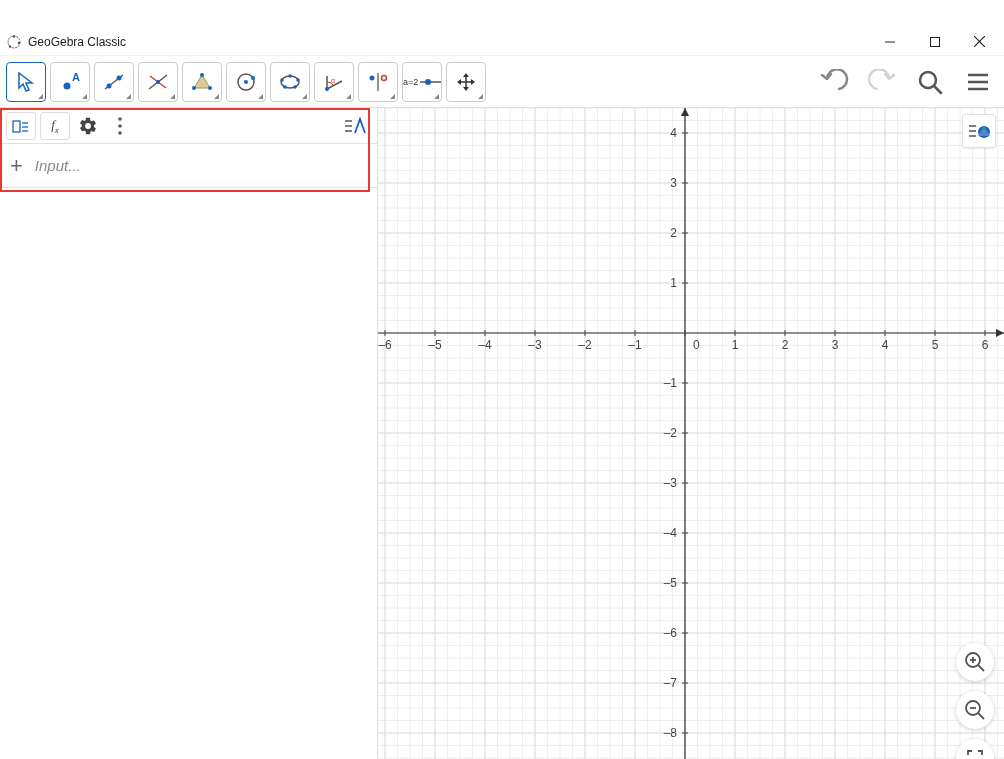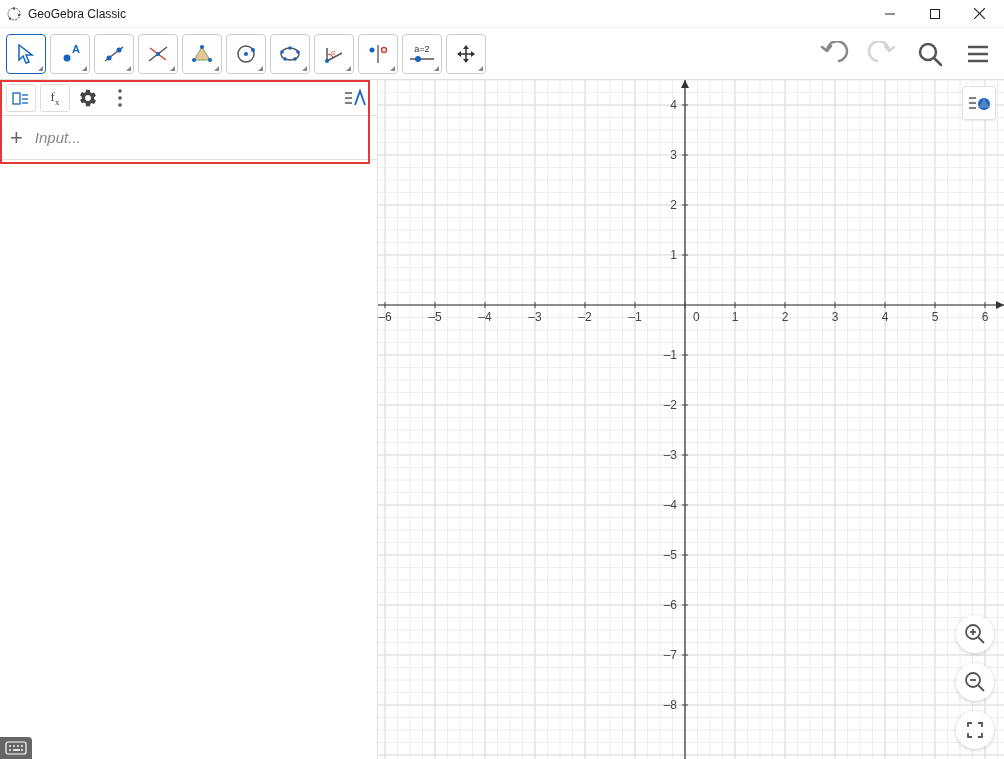--- a/index.html
+++ b/index.html
@@ -1,17 +1,17 @@
 <!DOCTYPE html>
 <html><head>
 <meta charset="utf-8">
 <style>
   * { box-sizing: border-box; }
   html, body { margin:0; padding:0; width:1004px; height:759px; font-family:Arial,Helvetica,sans-serif; font-size:13px; color:#222; background:#fff; overflow:hidden;}
-  .titlebar { height:28px; display:flex; align-items:center; justify-content:space-between; padding:0 2px 0 6px; border-bottom:1px solid #f2f2f2;}
+  .titlebar { height:28px; display:flex; align-items:center; justify-content:space-between; padding:0 2px 0 6px; border-bottom:1px solid #f2f2f2;margin-top:28px;}
   .titlebar .left { display:flex; align-items:center; gap:6px; }
   .titlebar .left .icon { display:inline-block; width:16px; height:16px;}
   .titlebar .title { font-size:12px; }
   .winbtns { display:flex; }
   .winbtn { width:45px; height:28px; display:flex; align-items:center; justify-content:center; color:#222;}
   
   .toolbar-row { height:52px; display:flex; align-items:center; justify-content:space-between; padding:4px 6px 4px 6px; border-bottom:1px solid #e0e0e0; }
   .tools { display:flex; gap:4px; }
   .toolbtn { width:40px; height:40px; border:1px solid #ccc; border-radius:4px; display:flex; align-items:center; justify-content:center; background:#fff; position:relative;}
   .toolbtn.selected { border-color:#1565C0; }
@@ -150,21 +150,21 @@
       <span class="corner"></span>
     </div>
     <div class="toolbtn">
       <svg width="24" height="24">
           <line x1="12" y1="3" x2="12" y2="21" stroke="#555" stroke-width="1.3"></line>
           <circle cx="6" cy="8" r="2.5" fill="#1565C0"></circle>
           <circle cx="18" cy="8" r="2.5" fill="none" stroke="#c43" stroke-width="1.5"></circle>
         </svg>
       <span class="corner"></span>
     </div>
-    <div class="toolbtn" style="flex-direction:column;">
+    <div class="toolbtn" style="flex-direction:row;">
       <span style="font-size:9px; color:#333; font-family:Arial;">a=2</span>
       <svg width="28" height="10">
           <line x1="2" y1="5" x2="26" y2="5" stroke="#555" stroke-width="1.5"></line>
           <circle cx="10" cy="5" r="3" fill="#1565C0"></circle>
         </svg>
       <span class="corner"></span>
     </div>
     <div class="toolbtn">
       <svg width="24" height="24">
           <path d="M12 3 L9 7 L15 7 Z M12 21 L9 17 L15 17 Z M3 12 L7 9 L7 15 Z M21 12 L17 9 L17 15 Z" fill="#333"></path>
@@ -209,21 +209,21 @@
       <div class="alg-left">
         <div class="smallbtn">
           <svg width="20" height="18">
               <rect x="2" y="4" width="7" height="11" fill="none" stroke="#1565C0" stroke-width="1.3"></rect>
               <line x1="11" y1="6" x2="17" y2="6" stroke="#1565C0" stroke-width="1.3"></line>
               <line x1="11" y1="10" x2="17" y2="10" stroke="#1565C0" stroke-width="1.3"></line>
               <line x1="11" y1="14" x2="17" y2="14" stroke="#1565C0" stroke-width="1.3"></line>
             </svg>
         </div>
         <div class="smallbtn">
-          <span style="font-size:13px; color:#444; font-family:serif;">f<sub style="font-size:9px;">x</sub></span>
+          <span style="font-style:italic; font-size:13px; color:#444; font-family:serif;">f<sub style="font-size:9px;">x</sub></span>
         </div>
         <div class="gearbtn">
           <svg width="20" height="20" viewBox="0 0 24 24">
               <path fill="#444" d="M19.14 12.94a7 7 0 0 0 .05-.94 7 7 0 0 0-.05-.94l2.03-1.58a.5.5 0 0 0 .12-.64l-1.92-3.32a.5.5 0 0 0-.6-.22l-2.39.96a7 7 0 0 0-1.62-.94l-.36-2.54A.5.5 0 0 0 14 2h-4a.5.5 0 0 0-.49.42l-.36 2.54a7 7 0 0 0-1.62.94l-2.39-.96a.5.5 0 0 0-.6.22L2.62 8.48a.5.5 0 0 0 .12.64l2.03 1.58a7 7 0 0 0-.5.94 7 7 0 0 0 .5.94l-2.03 1.58a.5.5 0 0 0-.12.64l1.92 3.32a.5.5 0 0 0 .6.22l2.39-.96a7 7 0 0 0 1.62.94l.36 2.54A.5.5 0 0 0 10 22h4a.5.5 0 0 0 .49-.42l.36-2.54a7 7 0 0 0 1.62-.94l2.39.96a.5.5 0 0 0 .6-.22l1.92-3.32a.5.5 0 0 0-.12-.64zM12 15.5A3.5 3.5 0 1 1 15.5 12 3.5 3.5 0 0 1 12 15.5z"></path>
             </svg>
         </div>
         <div class="morebtn">
           <svg width="4" height="18">
               <circle cx="2" cy="2" r="1.8" fill="#555"></circle>
               <circle cx="2" cy="9" r="1.8" fill="#555"></circle>

